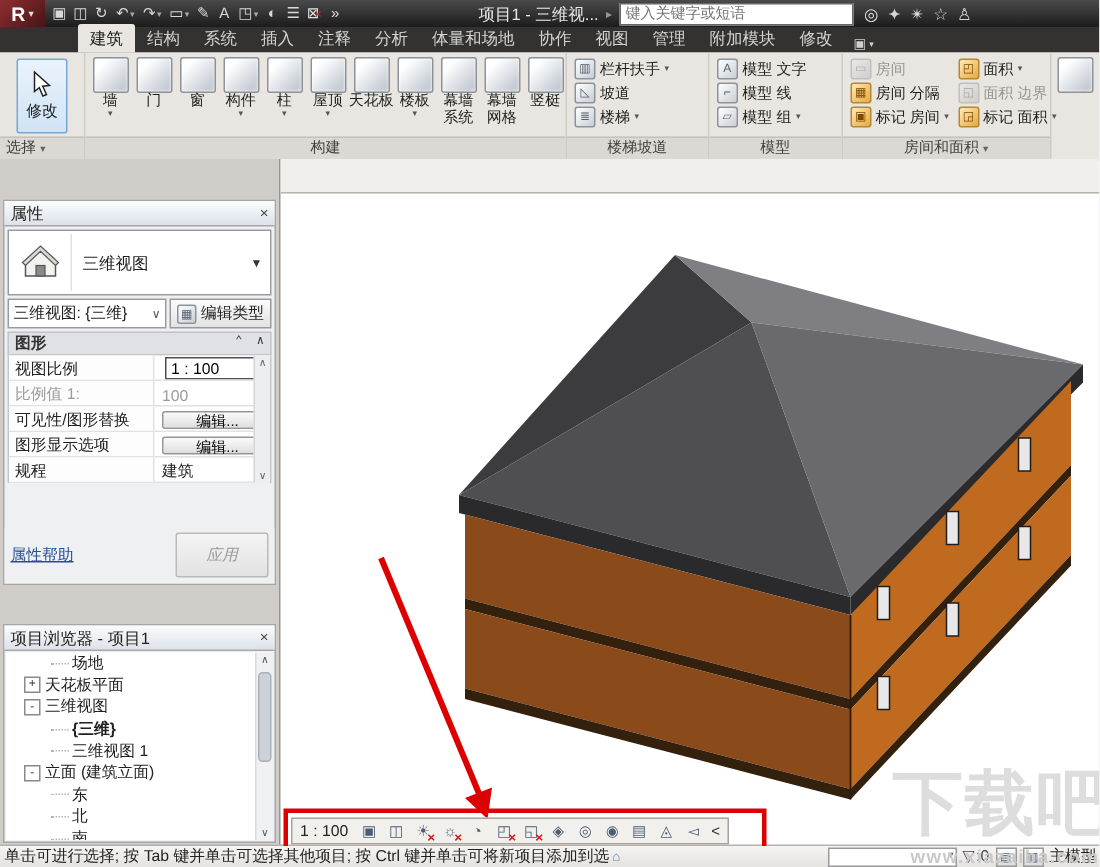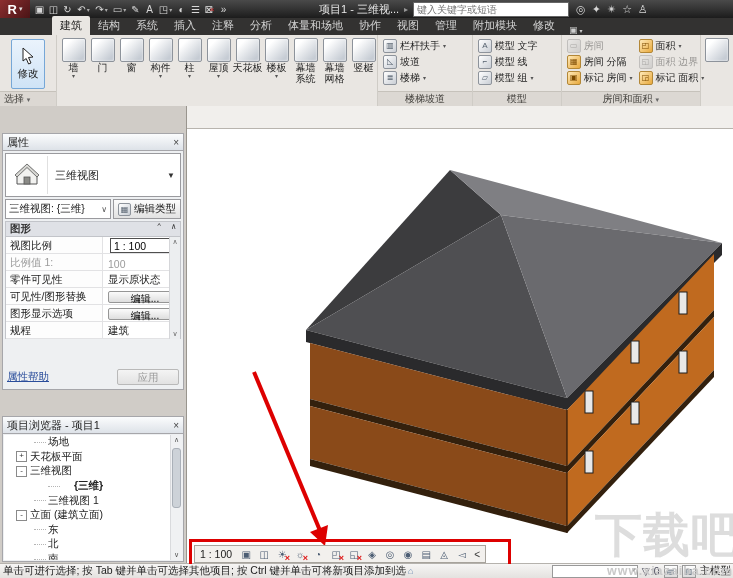--- a/index.html
+++ b/index.html
@@ -93,23 +93,23 @@
   .scaleinput{width:86px;height:13px;margin:1px 8px 0 2px;border:1.5px solid #4f4f4f;font-size:10.5px;
               padding:0 3px;font-family:inherit;}
   .editbtn{margin:1px auto 1px auto;display:block;width:74px;height:12px;line-height:11px;font-size:10px;
            background:linear-gradient(#fbfbfb,#dedede);border:1px solid #969696;border-radius:2px;
            font-family:inherit;}
   .pscroll{position:absolute;right:0;top:0;bottom:0;width:10px;background:#eceef0;
            border-left:1px solid #d5d6d9;font-size:7px;color:#666;display:flex;
            flex-direction:column;justify-content:space-between;align-items:center;padding:1px 0;}
   .props-footer{margin-top:auto;display:flex;align-items:center;padding:3px 4px 4px 4px;background:#eef0f2;}
   .helplink{color:#2a4d9b;text-decoration:underline;font-size:10.5px;}
-  .applybtn{margin-left:auto;width:62px;height:16px;font-size:10.5px;color:#9a9a9a;
+  .applybtn{margin-left:auto;width:62px;height:30px;font-size:10.5px;color:#9a9a9a;
             background:linear-gradient(#f4f4f4,#e2e2e2);border:1px solid #b9b9b9;border-radius:2px;
-            font-family:inherit;}
+            font-family:inherit;font-style:italic;}
   .browser{top:282px;bottom:2px;margin-top:28px;}
   .treewrap{flex:1;background:#fff;margin:1px;position:relative;overflow:hidden;font-size:10.5px;}
   .titem{display:flex;align-items:center;height:14.6px;white-space:nowrap;}
   .titem .exp{width:9px;height:9px;border:1px solid #8a8a8a;background:#fff;flex:0 0 auto;
               font-size:8px;line-height:7px;text-align:center;color:#333;margin-right:3px;}
   .titem .leafline{width:12px;border-top:1px dotted #b5b5b5;margin-right:2px;flex:0 0 auto;}
   .titem.bold{font-weight:bold;}
   .tscroll{position:absolute;right:0;top:0;bottom:0;width:11px;background:#f0f1f3;
            border-left:1px solid #d9dadd;display:flex;flex-direction:column;align-items:center;
            font-size:7px;color:#555;}
@@ -273,20 +273,21 @@
           </div>
         <div class="bigbtn">
             <span class="bigico"></span>
             <span class="lbl">幕墙 网格</span>
           </div>
         <div class="bigbtn">
             <span class="bigico"></span>
             <span class="lbl">竖梃</span>
           </div>
       </div>
+      <div class="rpanel-label"><span>构建</span></div>
     </div>
 
     <div class="rpanel" style="width:96px;">
       <div class="rpanel-body">
           <div class="smallcol">
         <div class="smallbtn has-arrow">
               <span class="sico">▥</span>
               <span>栏杆扶手</span>
             </div>
         <div class="smallbtn">
@@ -398,24 +399,20 @@
         <div class="pgrid">
           <div class="prow">
             <span class="pl">视图比例</span>
             <span class="pv"><input class="scaleinput" value="1 : 100" style=""></span>
           </div>
           <div class="prow muted">
             <span class="pl">比例值 1:</span>
             <span class="pv">100</span>
           </div>
           <div class="prow">
-            <span class="pl">零件可见性</span>
-            <span class="pv">显示原状态</span>
-          </div>
-          <div class="prow">
             <span class="pl">可见性/图形替换</span>
             <span class="pv">
                 <button class="editbtn">编辑...</button>
               </span>
           </div>
           <div class="prow">
             <span class="pl">图形显示选项</span>
             <span class="pv">
                 <button class="editbtn">编辑...</button>
               </span>
@@ -446,21 +443,21 @@
               <span>场地</span>
             </div>
           <div class="titem" style="padding-left:12px;">
               <span class="exp">+</span>
               <span>天花板平面</span>
             </div>
           <div class="titem" style="padding-left:12px;">
               <span class="exp">-</span>
               <span>三维视图</span>
             </div>
-          <div class="titem bold" style="padding-left:44px;gap:12px;">
+          <div class="titem bold" style="padding-left:30px;">
               <span class="leafline"></span>
               <span>{三维}</span>
             </div>
           <div class="titem" style="padding-left:30px;">
               <span class="leafline"></span>
               <span>三维视图 1</span>
             </div>
           <div class="titem" style="padding-left:12px;">
               <span class="exp">-</span>
               <span>立面 (建筑立面)</span>

